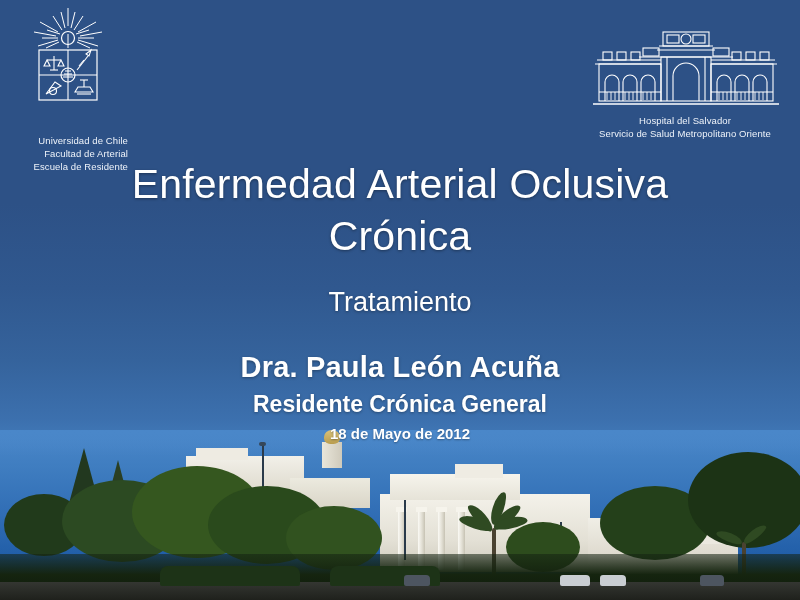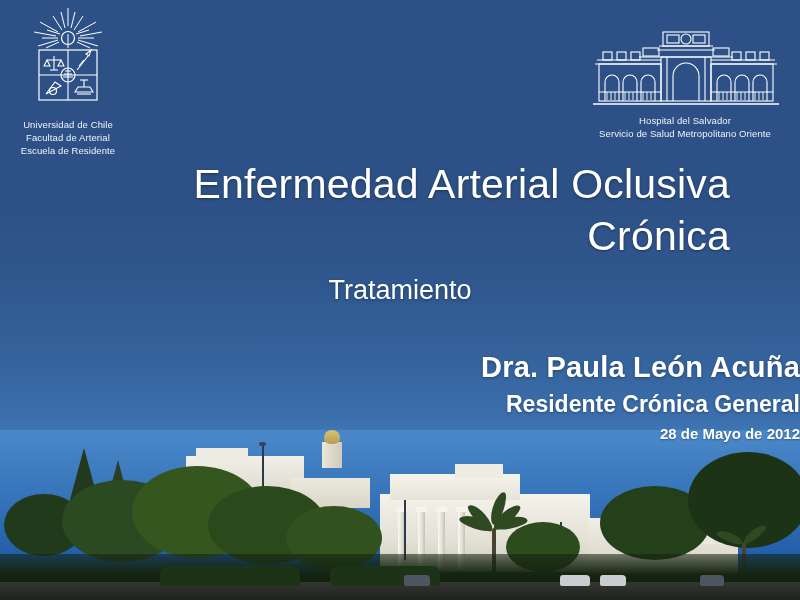--- a/index.html
+++ b/index.html
@@ -206,25 +206,25 @@
   .car.dark { background: #4d5560; }
 
   
   .logo-left {
     position: absolute;
     left: 8px; top: 4px;
     width: 120px;
     text-align: center;
   }
   .logo-left .caption {
-    margin-top: 2px;
+    margin-top: 18px;
     font-size: 9.5px;
     line-height: 13px;
     color: #eef3fa;
-    text-align: center;
+    text-align: right;
     letter-spacing: .1px;
   }
   .logo-right {
     position: absolute;
     right: 10px; top: 26px;
     width: 210px;
     text-align: center;
   }
   .logo-right .caption {
     margin-top: 3px;
@@ -241,33 +241,32 @@
     text-align: center;
     color: #ffffff;
   }
   .title {
     font-size: 41px;
     font-weight: 300;
     line-height: 52px;
     letter-spacing: .2px;
     text-shadow: 0 1px 3px rgba(0,0,0,.38);
     padding: 0 70px;
-    text-align: right;
   }
   .subtitle {
-    margin-top: 12px;
+    margin-top: 24px;
     font-size: 27px;
     font-weight: 400;
     line-height: 32px;
     text-shadow: 0 1px 3px rgba(0,0,0,.35);
   }
   .author-block {
     position: absolute;
     left: 0; right: 0; top: 348px;
-    text-align: right;
+    text-align: center;
     color: #ffffff;
   }
   .author {
     font-size: 29px;
     font-weight: 700;
     line-height: 38px;
     letter-spacing: .2px;
     text-shadow: 0 1px 3px rgba(0,0,0,.35);
   }
   .role {
@@ -492,16 +491,16 @@
   </div>
 
   <div class="titles">
     <div class="title">Enfermedad Arterial Oclusiva Crónica</div>
     <div class="subtitle">Tratamiento</div>
   </div>
 
   <div class="author-block">
     <div class="author">Dra. Paula León Acuña</div>
     <div class="role">Residente Crónica General</div>
-    <div class="date">28 de Mayo de 2012</div>
+    <div class="date">18 de Mayo de 2012</div>
   </div>
 
 </div>
 
 </body></html>

